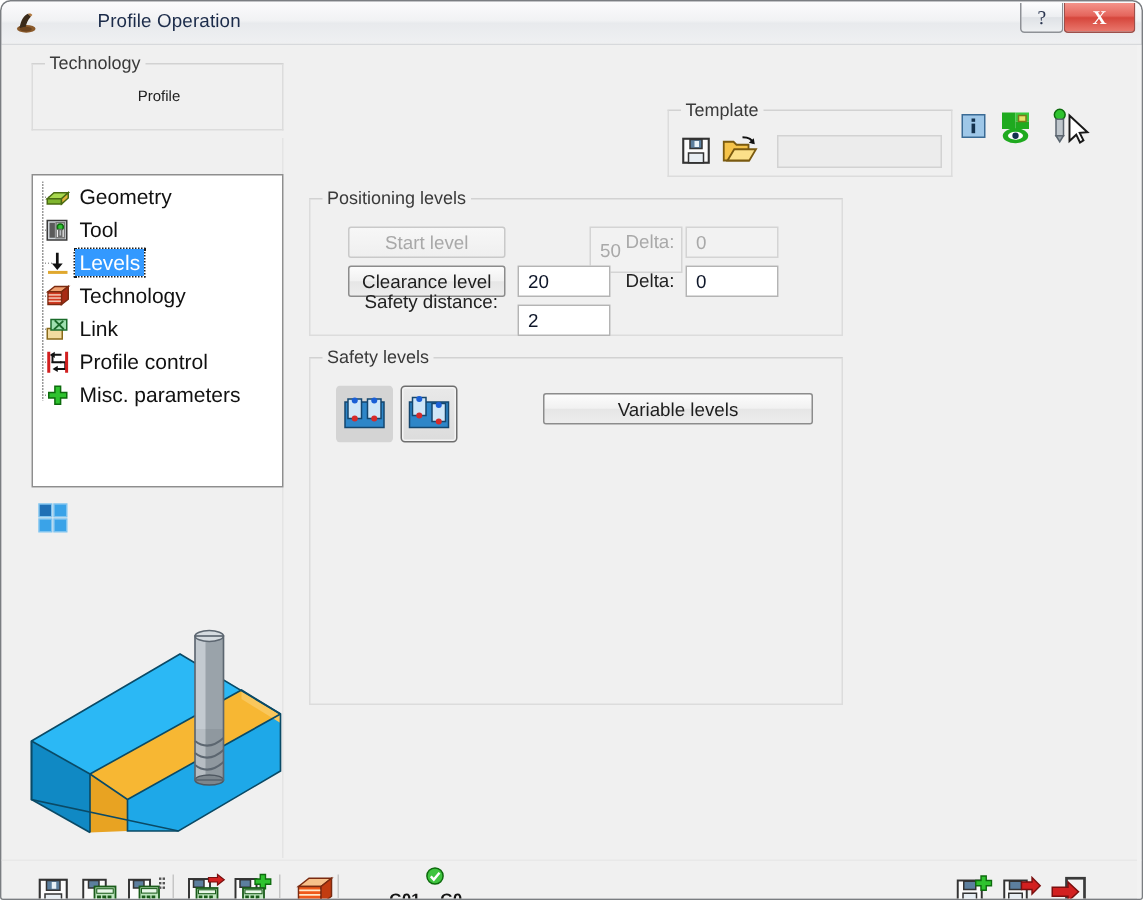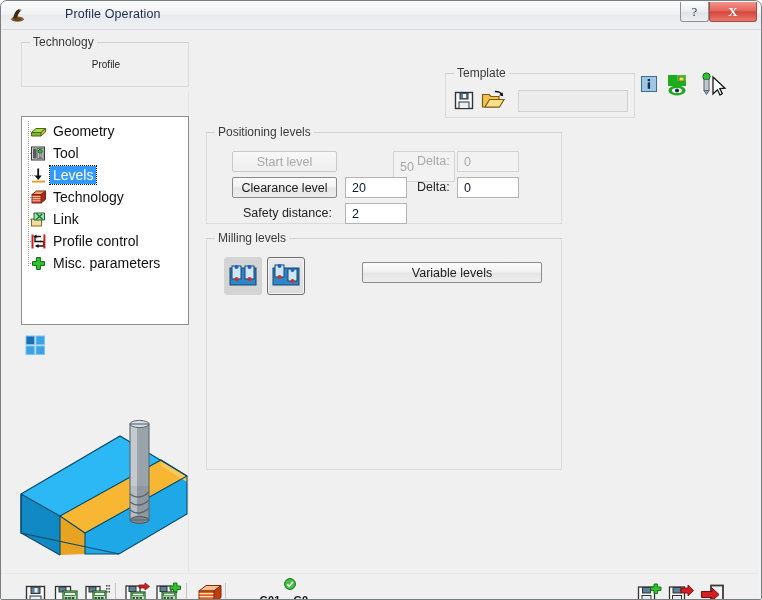--- a/index.html
+++ b/index.html
@@ -238,21 +238,21 @@
   #btn-start-level   { position: absolute; left: 25px;  top: 18px; width: 105px; height: 21px; }
   #fld-start-level   { position: absolute; left: 138px; top: 18px; width: 62px;  height: 31px; margin-left: 48px; }
   #lbl-delta-1       { left: 210px; top: 21px; }
   #fld-delta-1       { position: absolute; left: 250px; top: 18px; width: 62px;  height: 21px; }
 
   #btn-clearance     { position: absolute; left: 25px;  top: 44px; width: 105px; height: 21px; }
   #fld-clearance     { position: absolute; left: 138px; top: 44px; width: 62px;  height: 21px; }
   #lbl-delta-2       { left: 210px; top: 47px; }
   #fld-delta-2       { position: absolute; left: 250px; top: 44px; width: 62px;  height: 21px; }
 
-  #lbl-safety        { left: 36px; top: 73px; text-align: center; }
+  #lbl-safety        { left: 36px; top: 61px; text-align: center; }
   #fld-safety        { position: absolute; left: 138px; top: 70px; width: 62px;  height: 21px; }
 
   
   .lvl-toggle {
     position: absolute; top: 18px;
     width: 38px; height: 38px;
     border-radius: 3px;
     display: flex; align-items: center; justify-content: center;
   }
   #lvl-const {
@@ -547,21 +547,21 @@
         <div class="btn" id="btn-clearance">Clearance level</div>
         <div class="tfield" id="fld-clearance">20</div>
         <span class="lbl" id="lbl-delta-2">Delta:</span>
         <div class="tfield" id="fld-delta-2">0</div>
 
         <span class="lbl" id="lbl-safety">Safety distance:</span>
         <div class="tfield" id="fld-safety">2</div>
       </div>
 
       <div class="group" id="grp-mill">
-        <span class="glabel">Milling levels</span>
+        <span class="glabel">Safety levels</span>
 
         <div class="lvl-toggle" id="lvl-const">
           <svg width="28" height="24" viewBox="0 0 28 24">
             <rect x="1" y="4" width="26" height="17" fill="#2e86c8" stroke="#14466e"></rect>
             <rect x="3" y="2" width="9" height="13" fill="#cfe6f7" stroke="#14466e"></rect>
             <rect x="16" y="2" width="9" height="13" fill="#cfe6f7" stroke="#14466e"></rect>
             <circle cx="7.5" cy="3" r="2" fill="#1b5fd6"></circle>
             <circle cx="20.5" cy="3" r="2" fill="#1b5fd6"></circle>
             <circle cx="7.5" cy="15" r="2" fill="#d62b2b"></circle>
             <circle cx="20.5" cy="15" r="2" fill="#d62b2b"></circle>

